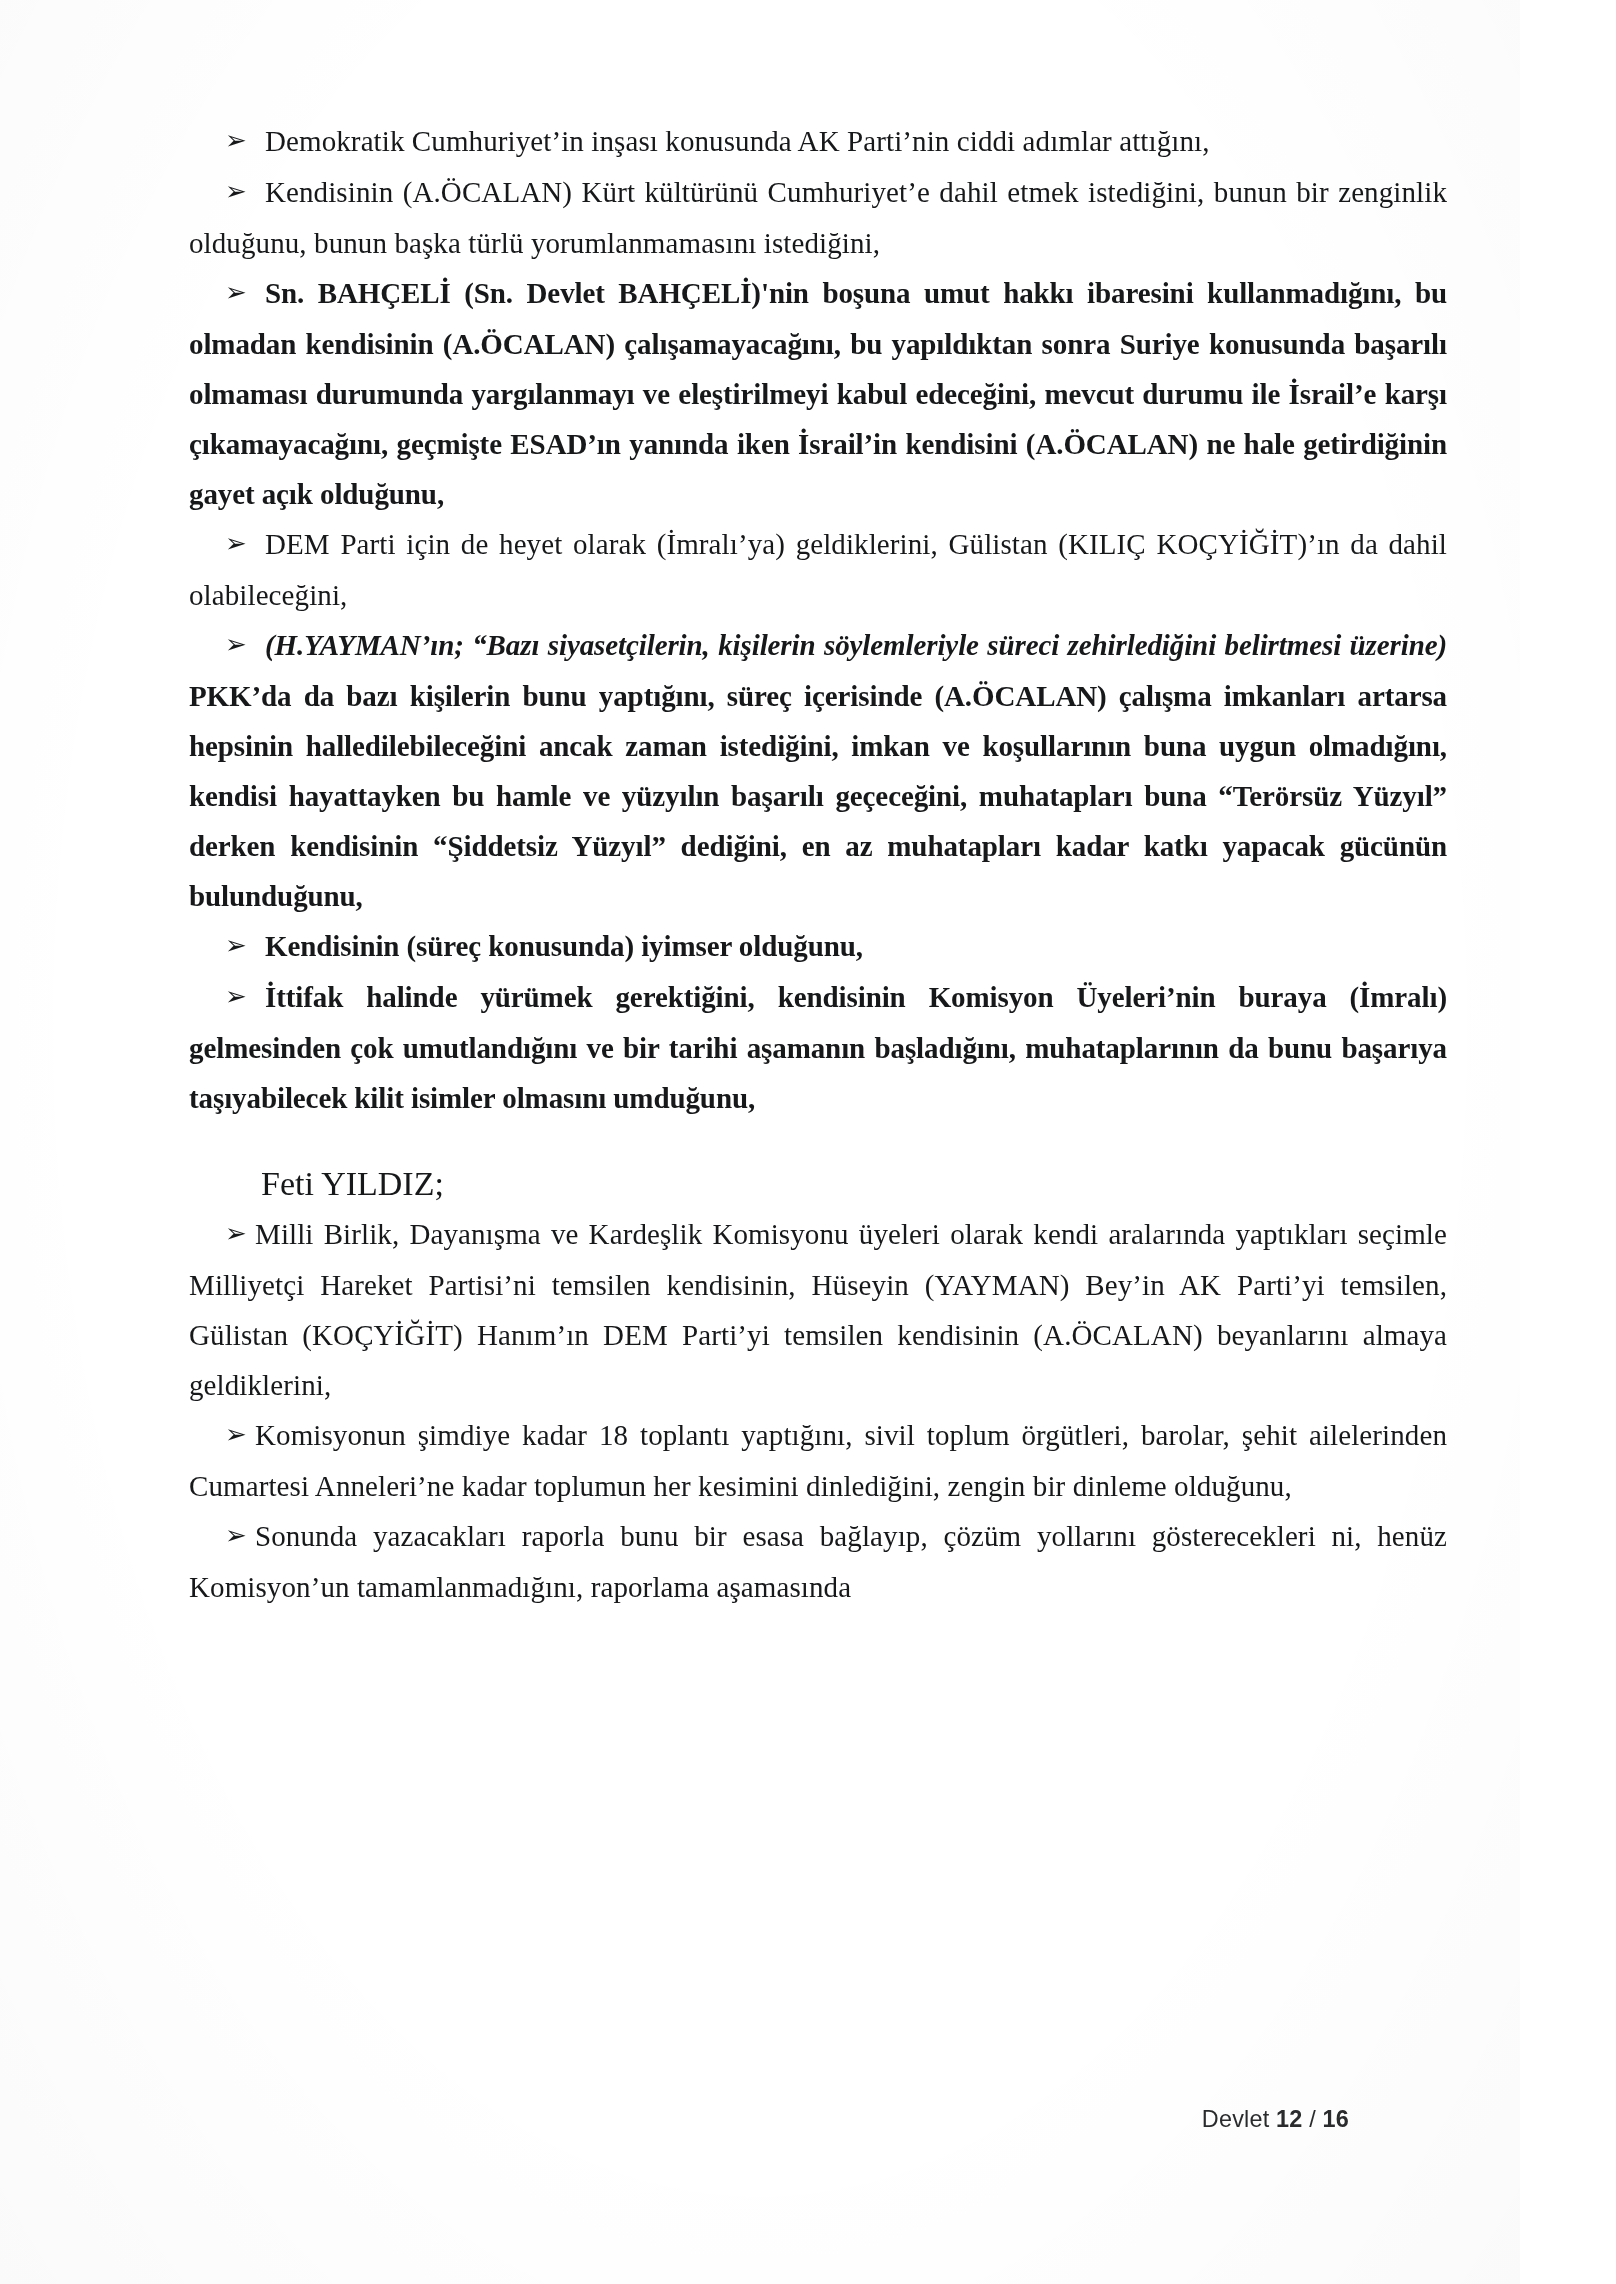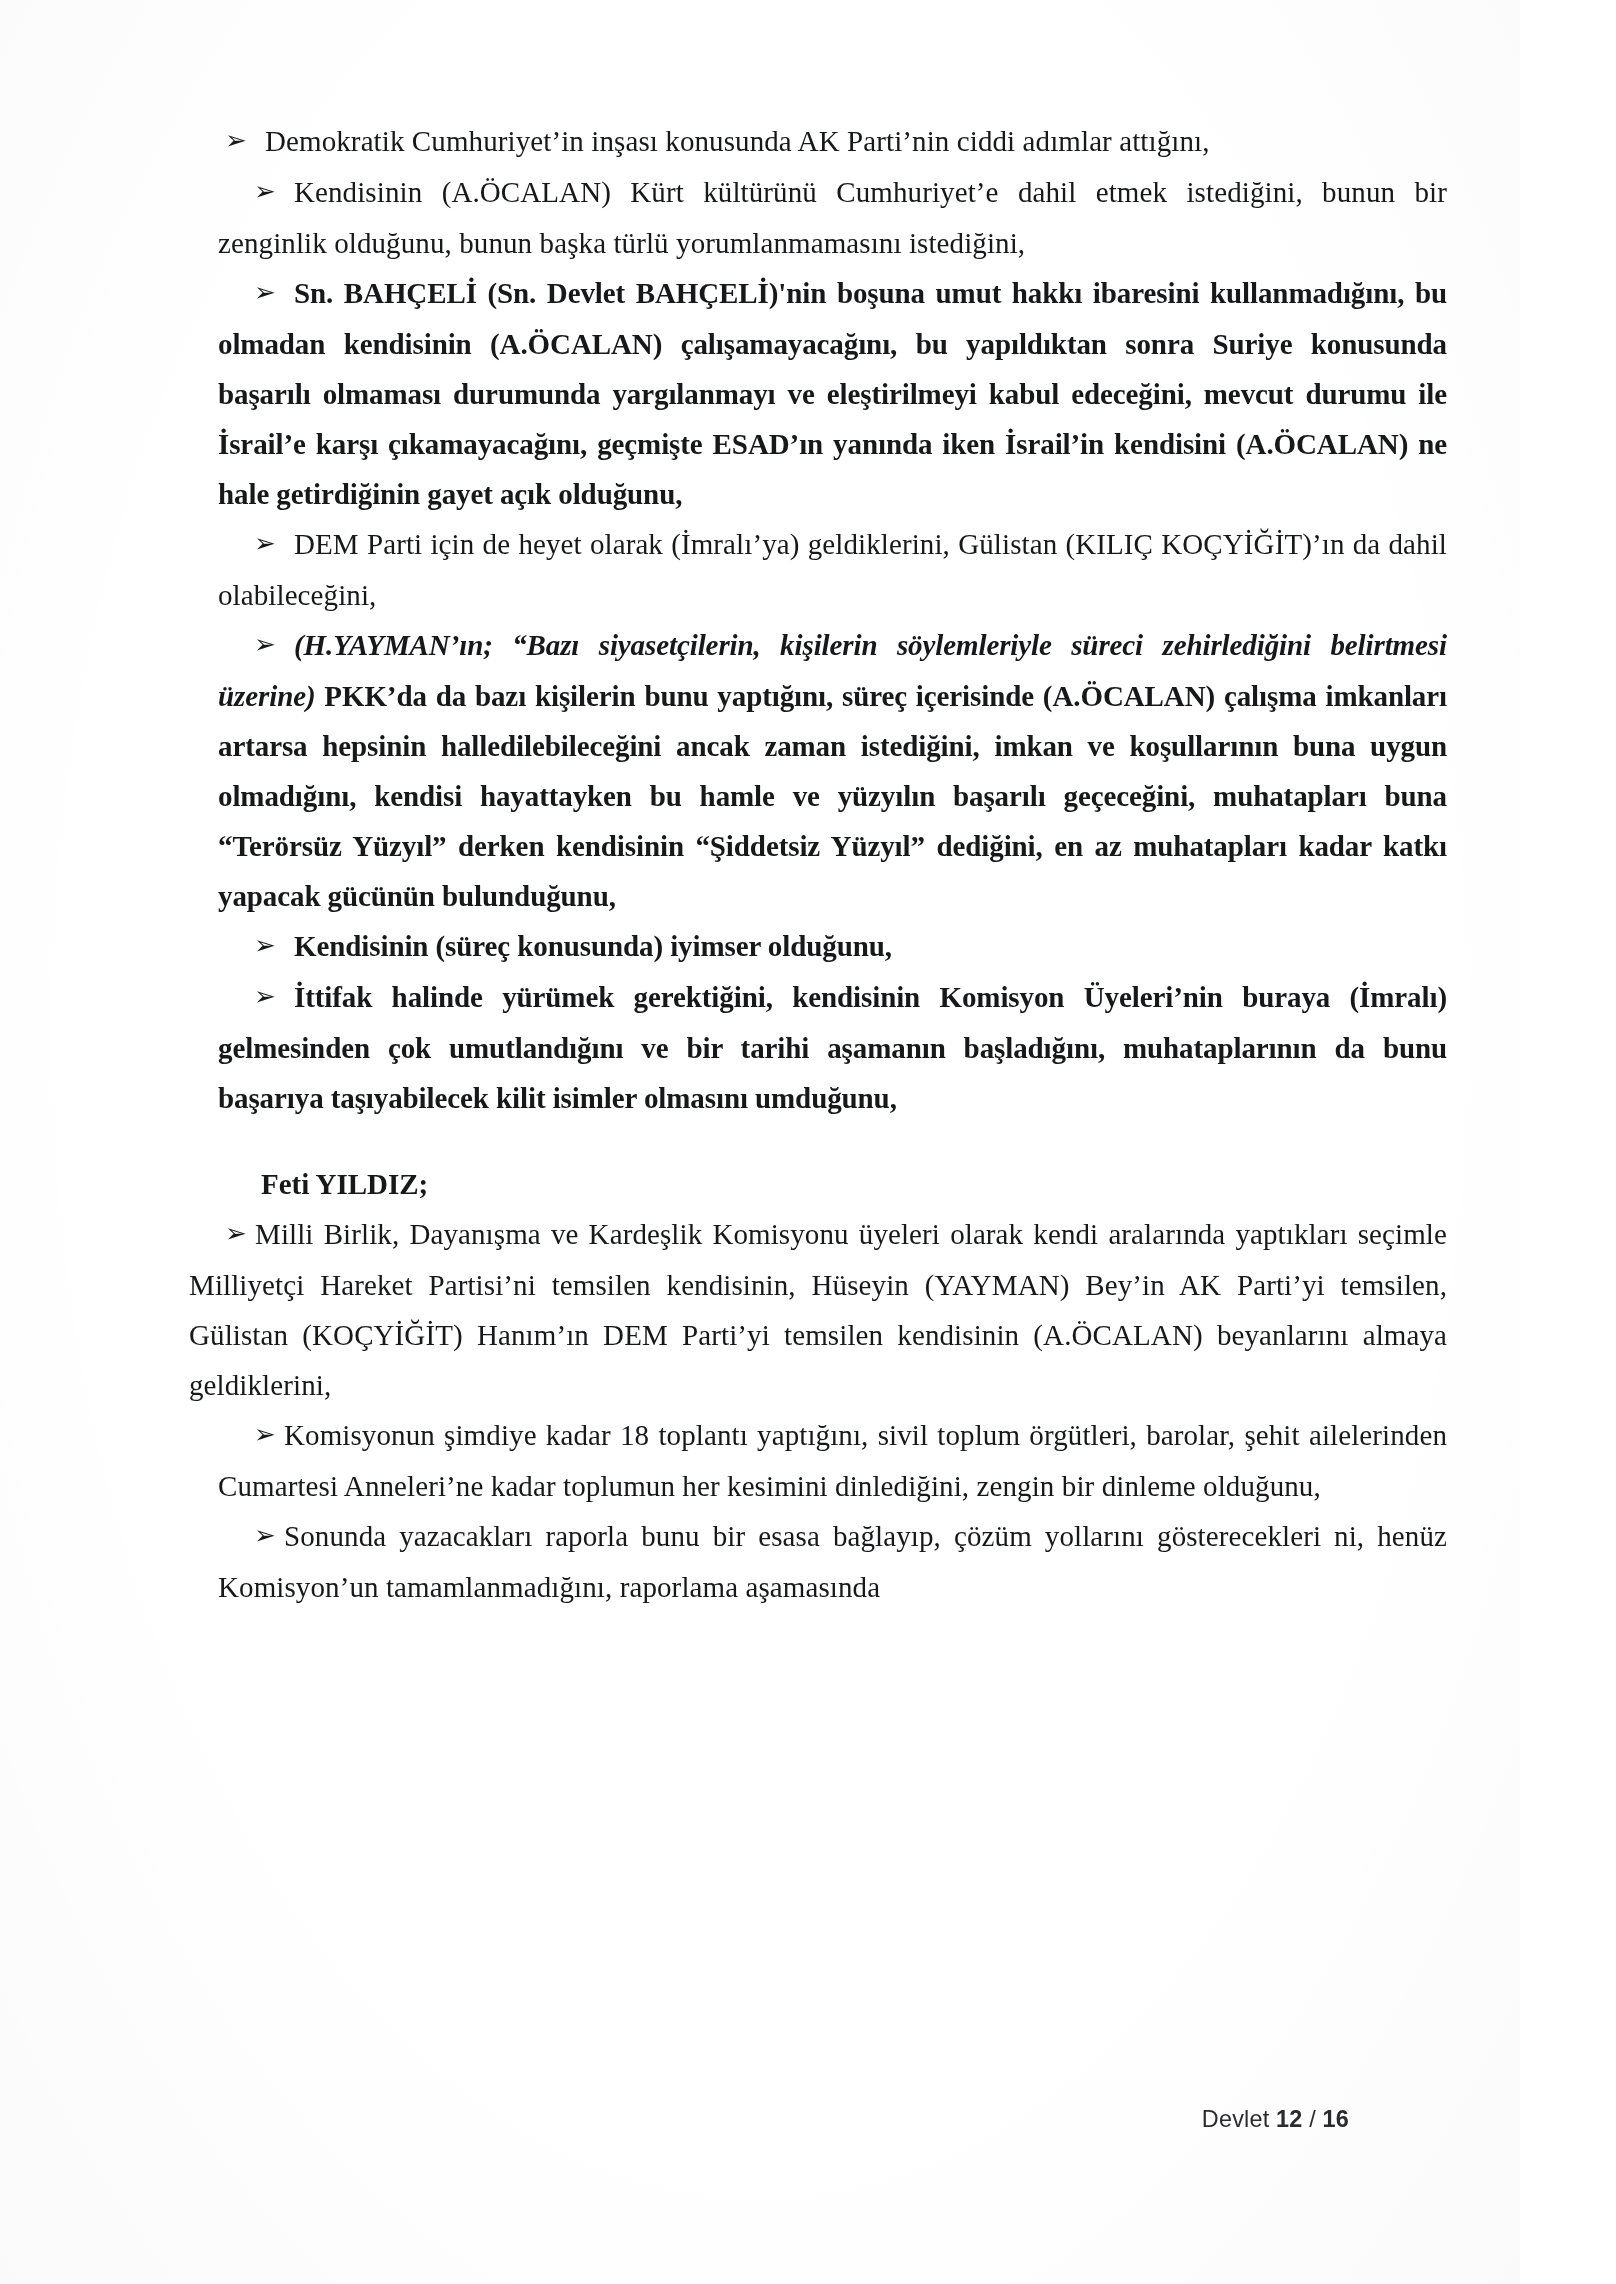--- a/index.html
+++ b/index.html
@@ -35,21 +35,21 @@
 
   p.para {
     margin: 0;
     text-align: justify;
     text-justify: inter-word;
     font-size: 29px;
     line-height: 50px;
     letter-spacing: 0.1px;
     -webkit-font-smoothing: antialiased;
   }
-  p.para + p.para { margin-top: 0; margin-left: 29px; }
+  p.para + p.para { margin-top: 0; }
 
   
   p.bullet {
     text-indent: 0;
     padding-left: 0;
   }
   .marker {
     display: inline-block;
     width: 40px;
     margin-left: 36px;
@@ -63,23 +63,23 @@
 
   p.bold-para {
     font-weight: 700;
     letter-spacing: -0.1px;
   }
 
   .speaker {
     margin: 0;
     padding-top: 36px;
     padding-left: 72px;
-    font-size: 29px;
+    font-size: 34px;
     line-height: 50px;
-    font-weight: 700;
+    font-weight: 400;
   }
 
   .footer {
     position: absolute;
     right: 171px;
     bottom: 151px;
     font-family: "Liberation Sans", "DejaVu Sans", sans-serif;
     font-size: 23.4px;
     color: #2a2b2d;
     letter-spacing: 0.2px;

